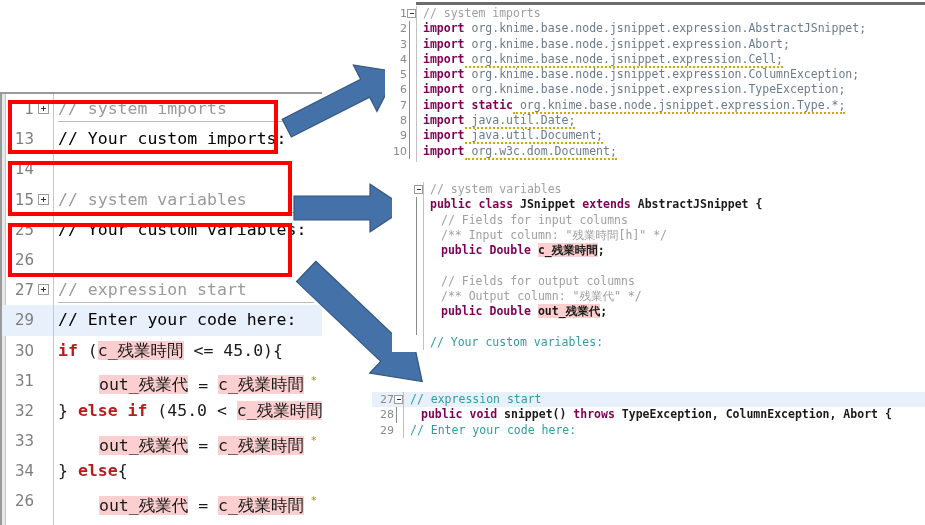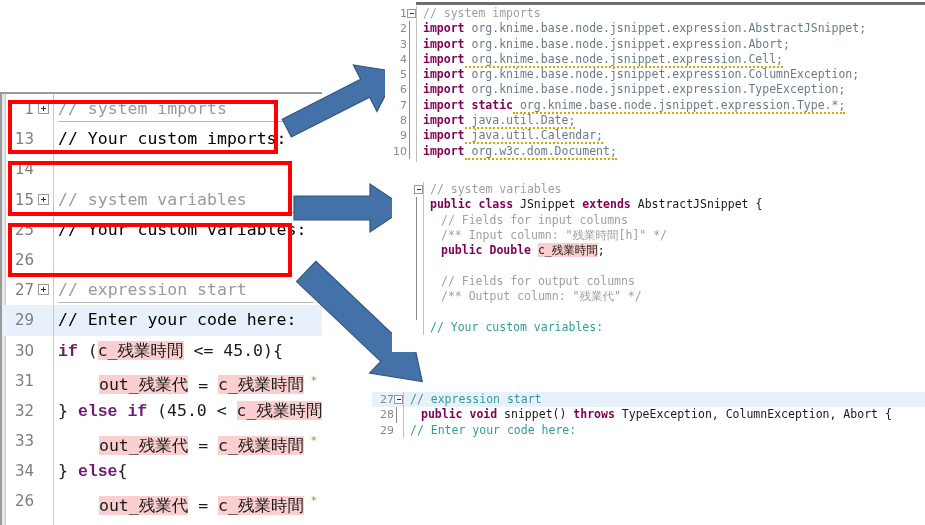--- a/index.html
+++ b/index.html
@@ -30,21 +30,21 @@
     box-sizing:border-box;
   }
   .foldbox:before{content:"";position:absolute;left:2px;top:4px;width:5px;height:1px;background:#333;}
   .foldbox.plus:after{content:"";position:absolute;left:4px;top:2px;width:1px;height:5px;background:#333;}
   .vrule{position:absolute;left:51px;top:0;width:1px;height:100%;background:#c8c8c8;}
   .txt{position:absolute;left:56px;top:0;font-size:16.5px;}
   .txt.ind2{left:97px;}
 
   .c-comment{color:#9a9a9a;}
   .c-custom{color:#000000;}
-  .c-kw{color:#701a75;font-weight:bold;font-family:Liberation Mono, monospace;}
+  .c-kw{color:#b91c1c;font-weight:bold;}
   .c-plain{color:#1a1a1a;}
   .hl{background:#fbcfcf;margin-top:12px;}
   .c-ann{color:#b8860b;font-size:11px;vertical-align:super;}
 
   
   .foldline{position:absolute;left:56px;right:8px;bottom:2px;height:1px;background:#b9b9b9;}
   .row.sel{background:#e8f0fb;}
 
   
   .redbox{position:absolute;border:4px solid #ff0000;box-sizing:border-box;pointer-events:none;}
@@ -77,21 +77,21 @@
   #detail-imports .topbar{position:absolute;left:31px;right:0;top:0;height:3px;background:#6d6d6d;}
   
   #detail-variables{left:392px;top:182px;width:460px;height:170px;}
   
   #detail-expression{left:372px;top:390px;width:553px;height:60px;}
 
   .c-jkw{color:#7f0055;font-weight:bold;}
   .c-jcmt{color:#a0a0a0;}
   .c-jcustom{color:#2f9e9e;}
   .c-jid{color:#6b7b8c;}
-  .c-jtype{color:#1a1a1a;}
+  .c-jtype{color:#1a1a1a;font-weight:bold;}
 </style>
 </head>
 <body>
 
 <div class="panel" id="main-editor">
   <div class="edge-l"></div>
   <div id="main-rows">
       <div class="row">
         <div class="gut">1</div>
         <div class="foldbox plus"></div>
@@ -244,21 +244,21 @@
       <div class="drow">
         <div class="dnum">8</div>
         <div class="dbar"></div>
         <div class="dvrule"></div>
         <div class="dtxt"><span class="c-jkw">import</span><span class="c-jid squig"> java.util.Date;</span></div>
       </div>
       <div class="drow">
         <div class="dnum">9</div>
         <div class="dbar"></div>
         <div class="dvrule"></div>
-        <div class="dtxt"><span class="c-jkw">import</span><span class="c-jid squig"> java.util.Calendar;</span></div>
+        <div class="dtxt"><span class="c-jkw">import</span><span class="c-jid squig"> java.util.Document;</span></div>
       </div>
       <div class="drow">
         <div class="dnum">10</div>
         <div class="dbar"></div>
         <div class="dvrule"></div>
         <div class="dtxt"><span class="c-jkw">import</span><span class="c-jid squig"> org.w3c.dom.Document;</span></div>
       </div>
       <div class="drow">
         <div class="dnum">11</div>
         <div class="dvrule"></div>
@@ -301,20 +301,25 @@
       </div>
       <div class="drow">
         <div class="dbar"></div>
         <div class="dvrule"></div>
         <div class="dtxt i1"><span class="c-jcmt">// Fields for output columns</span></div>
       </div>
       <div class="drow">
         <div class="dbar"></div>
         <div class="dvrule"></div>
         <div class="dtxt i1"><span class="c-jcmt">/** Output column: "残業代" */</span></div>
+      </div>
+      <div class="drow">
+        <div class="dbar"></div>
+        <div class="dvrule"></div>
+        <div class="dtxt i1"><span class="c-jkw">public Double </span><span class="hl c-jtype">out_残業代</span><span class="c-jtype">;</span></div>
       </div>
       <div class="drow">
         <div class="dbar"></div>
         <div class="dvrule"></div>
         <div class="dtxt"></div>
       </div>
       <div class="drow">
         <div class="dvrule"></div>
         <div class="dtxt"><span class="c-jcustom">// Your custom variables:</span></div>
       </div>

